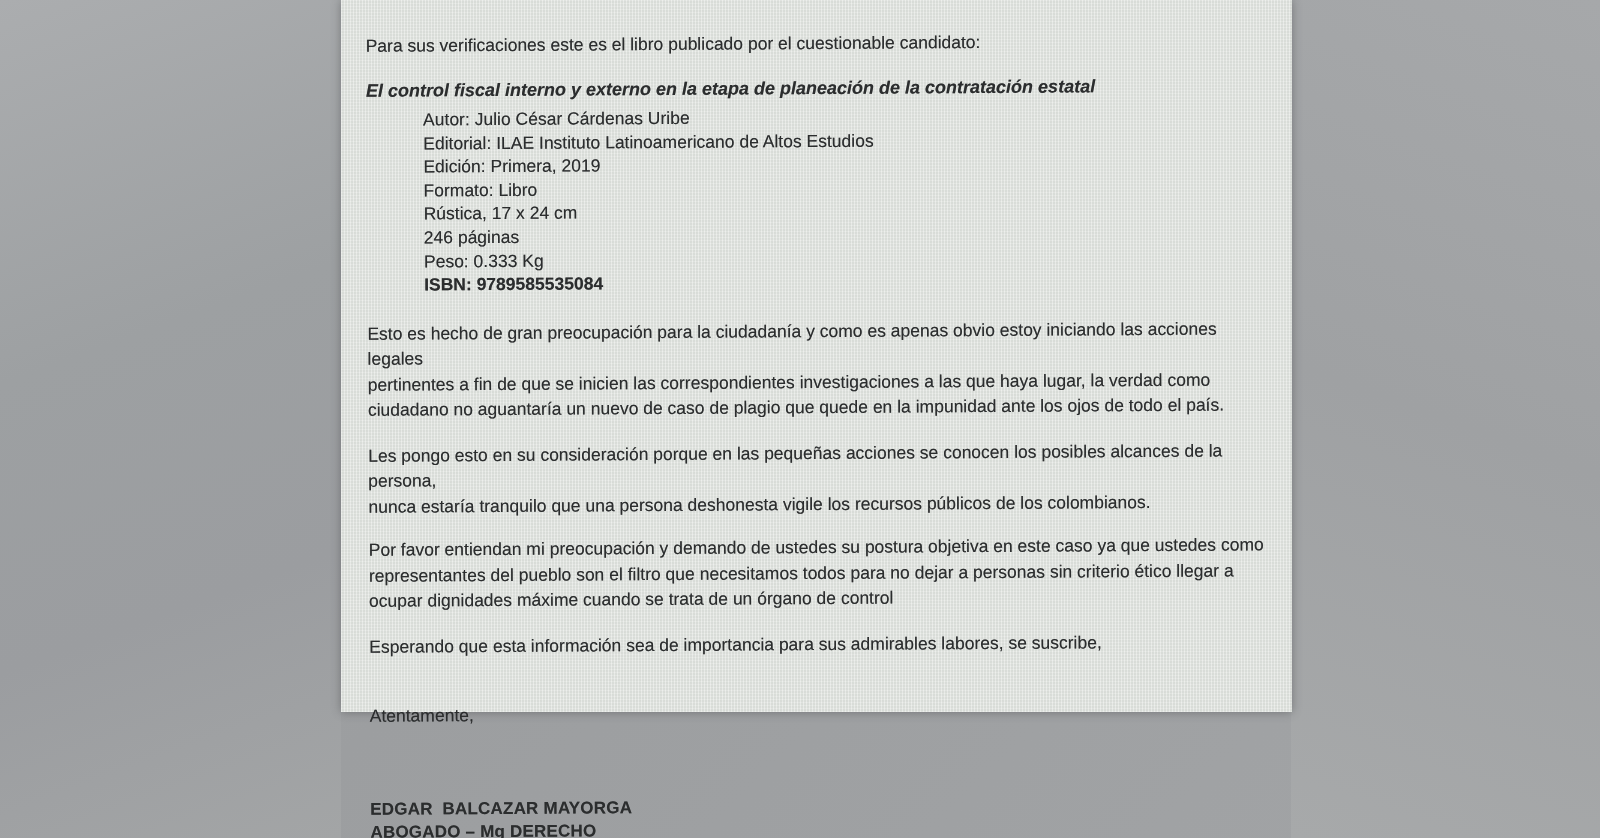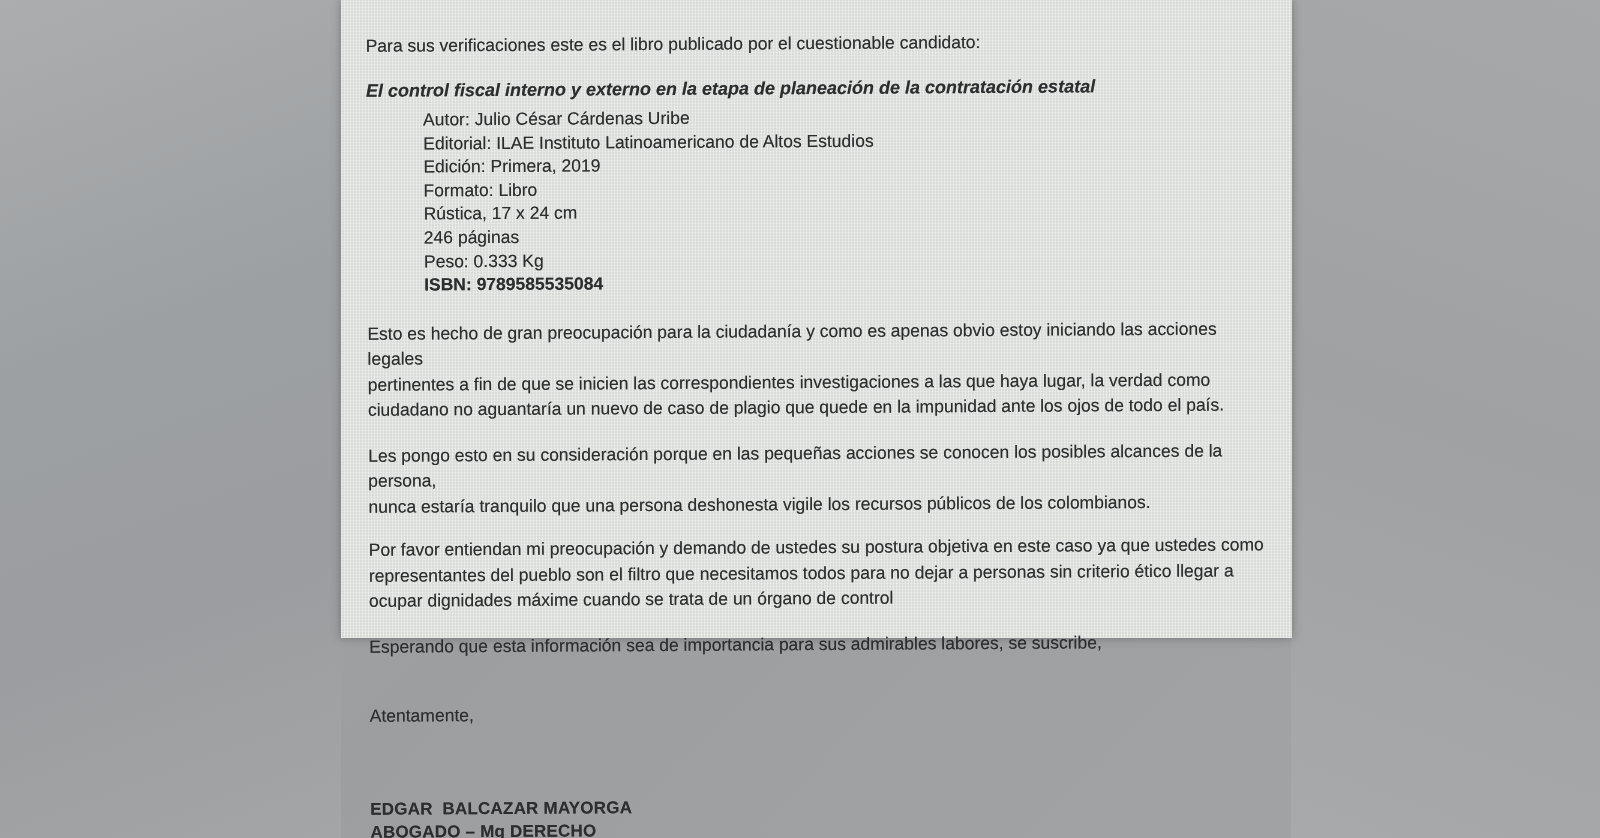--- a/index.html
+++ b/index.html
@@ -32,21 +32,21 @@
   .side-blur.right {
     right: 0;
     width: 309px;
     background: linear-gradient(200deg, #a6a8aa 0%, #9fa1a3 50%, #a7a9aa 100%);
   }
   .paper {
     position: absolute;
     left: 341px;
     top: 0;
     width: 951px;
-    height: 638px;
+    height: 712px;
     background-color: #e3e6e2;
     background-image:
       repeating-linear-gradient(90deg, rgba(255,255,255,0.28) 0 1px, rgba(120,130,120,0.05) 1px 3px),
       repeating-linear-gradient(0deg, rgba(255,255,255,0.10) 0 1px, rgba(90,100,95,0.04) 1px 3px);
     box-shadow: 0 0 9px rgba(60,62,64,0.45);
   }
   .content {
     position: absolute;
     left: 27px;
     right: 16px;

